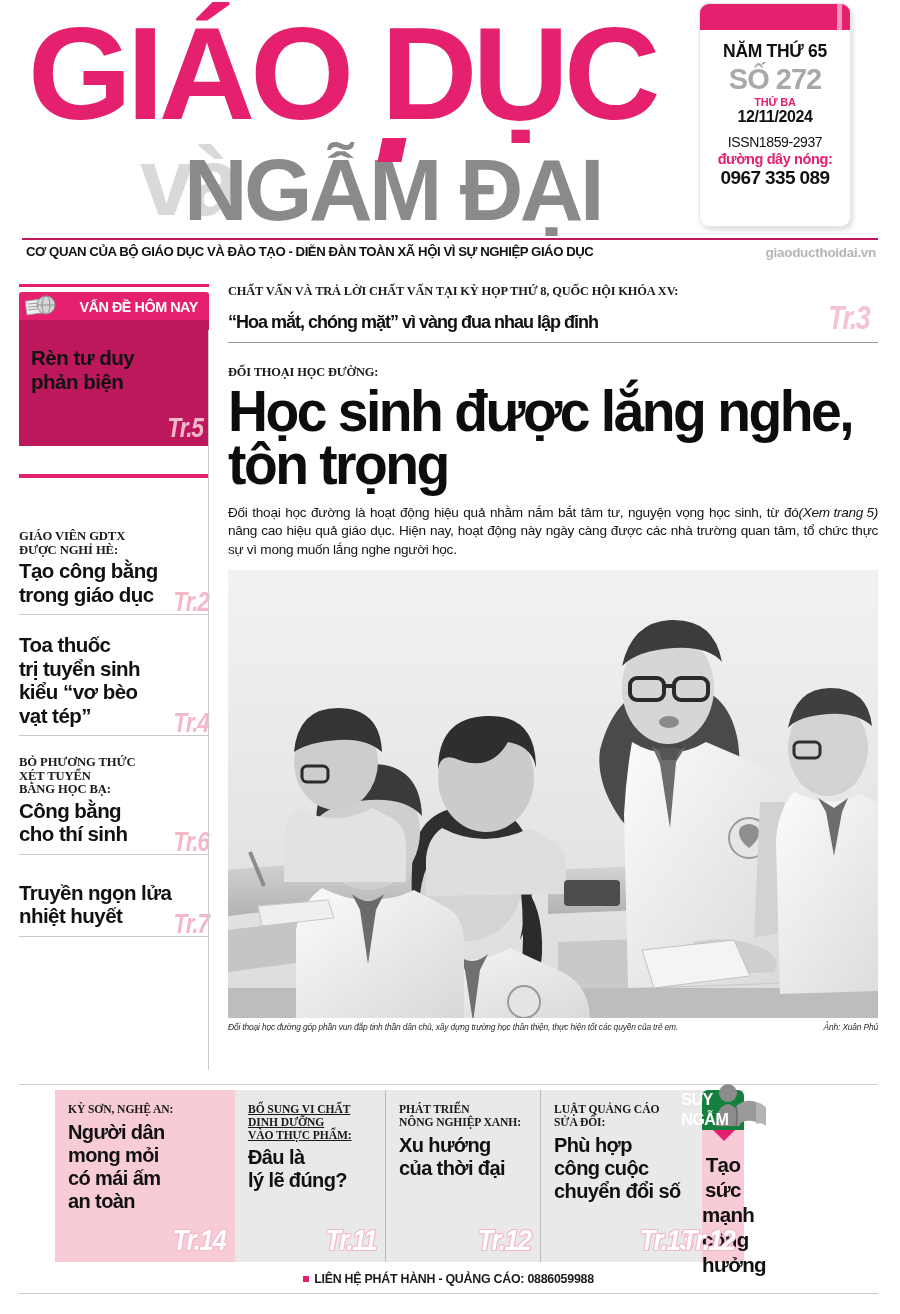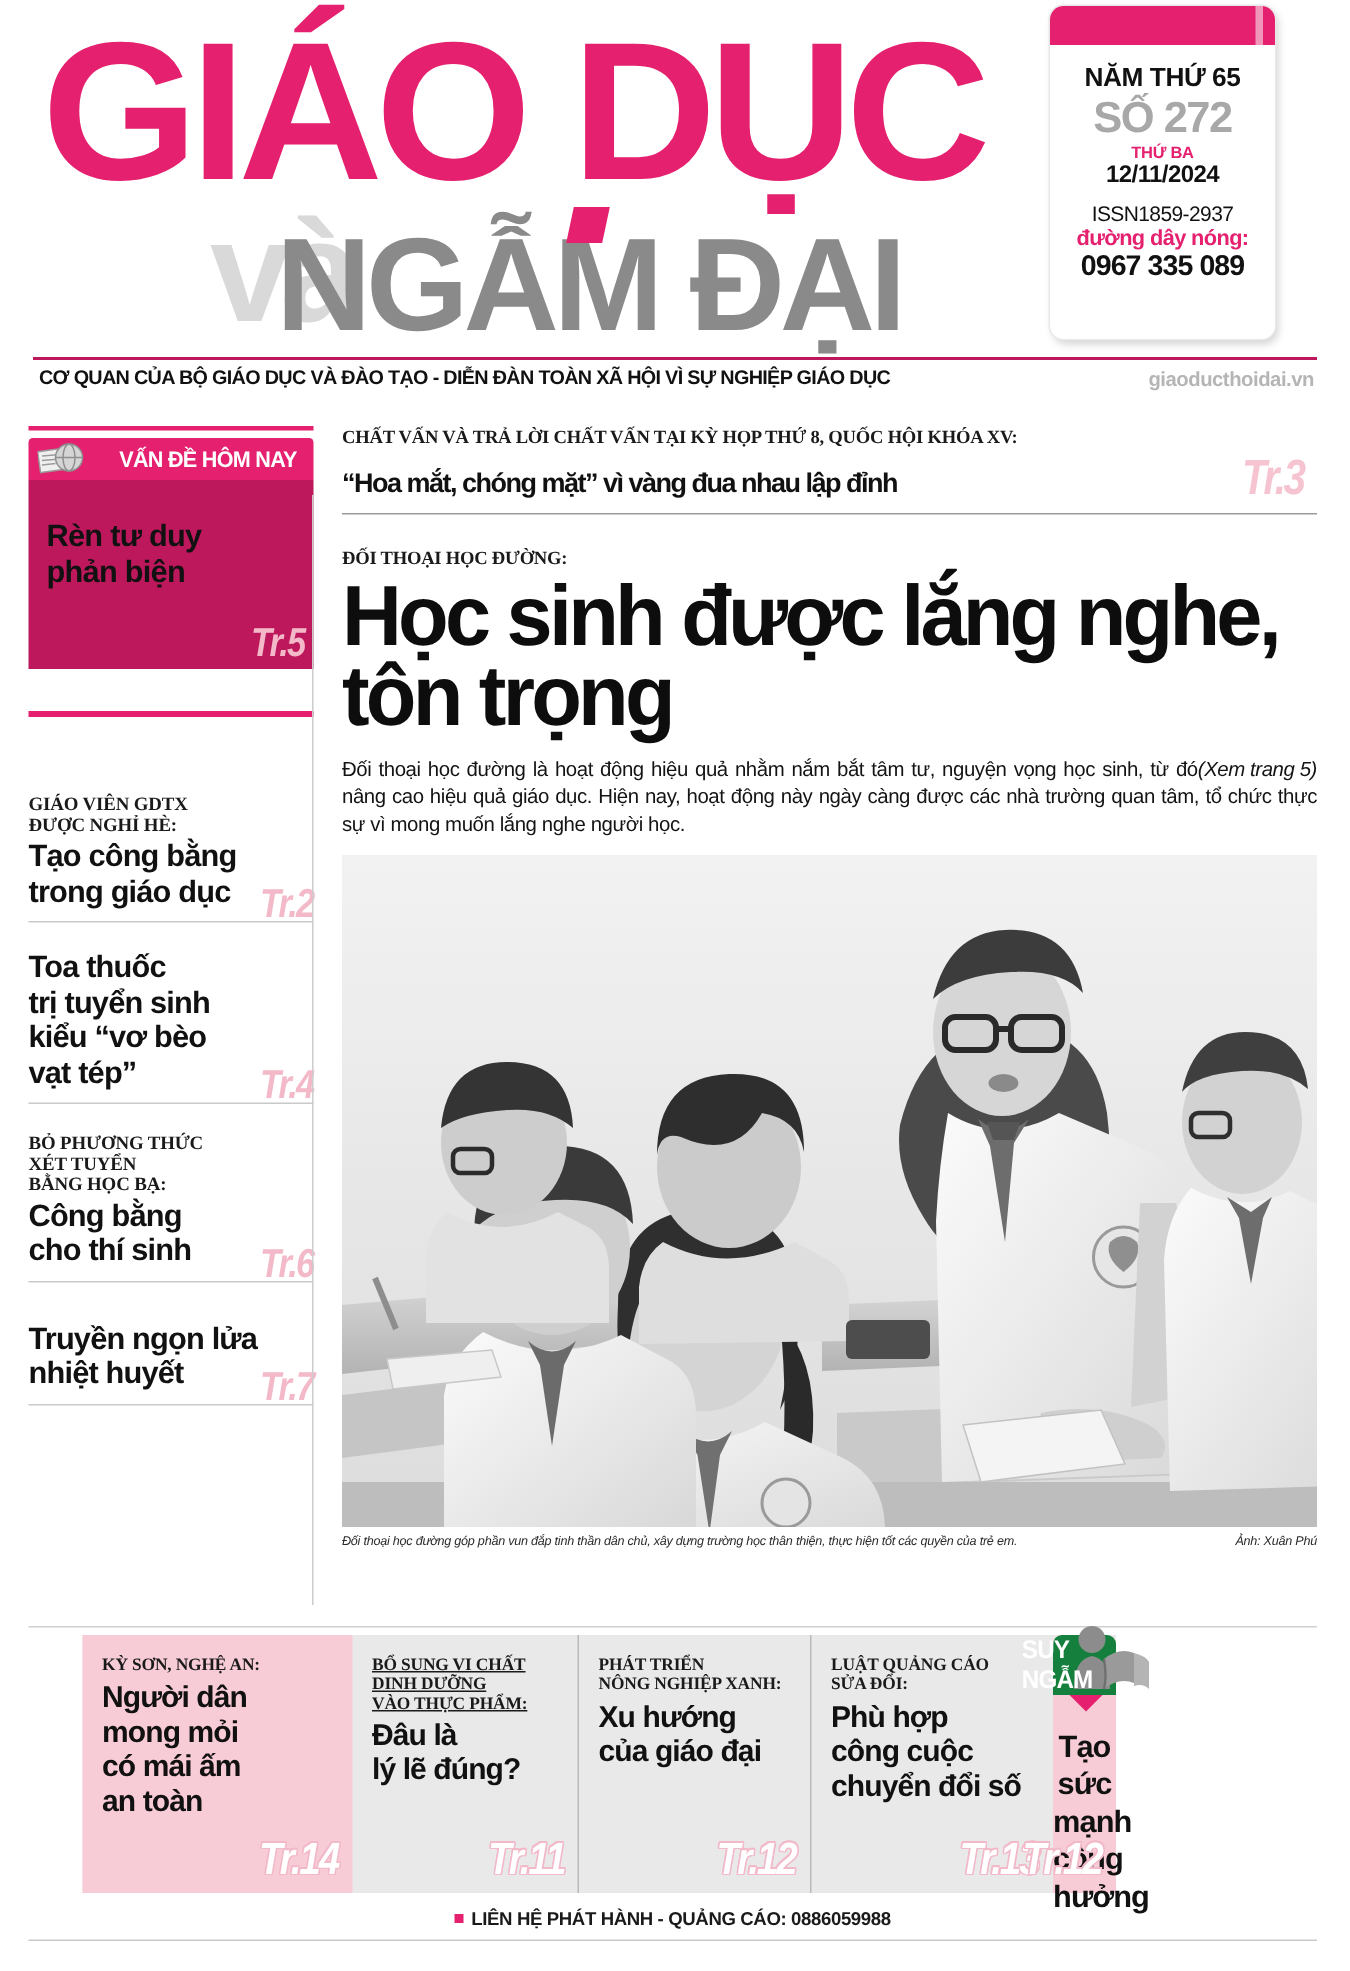--- a/index.html
+++ b/index.html
@@ -427,21 +427,21 @@
 VÀO THỰC PHẨM:</div>
       <div class="bhead" style="white-space:pre-line;">Đâu là
 lý lẽ đúng?</div>
       <div class="btr">Tr.11</div>
     </div>
 
     <div class="bcell" style="flex:0 0 155px;">
       <div class="bkick" style="white-space:pre-line;">PHÁT TRIỂN
 NÔNG NGHIỆP XANH:</div>
       <div class="bhead" style="white-space:pre-line;">Xu hướng
-của giáo đại</div>
+của thời đại</div>
       <div class="btr">Tr.12</div>
     </div>
 
     <div class="bcell" style="flex:0 0 162px;">
       <div class="bkick" style="white-space:pre-line;">LUẬT QUẢNG CÁO
 SỬA ĐỔI:</div>
       <div class="bhead" style="white-space:pre-line;">Phù hợp
 công cuộc
 chuyển đổi số</div>
       <div class="btr">Tr.13</div>

